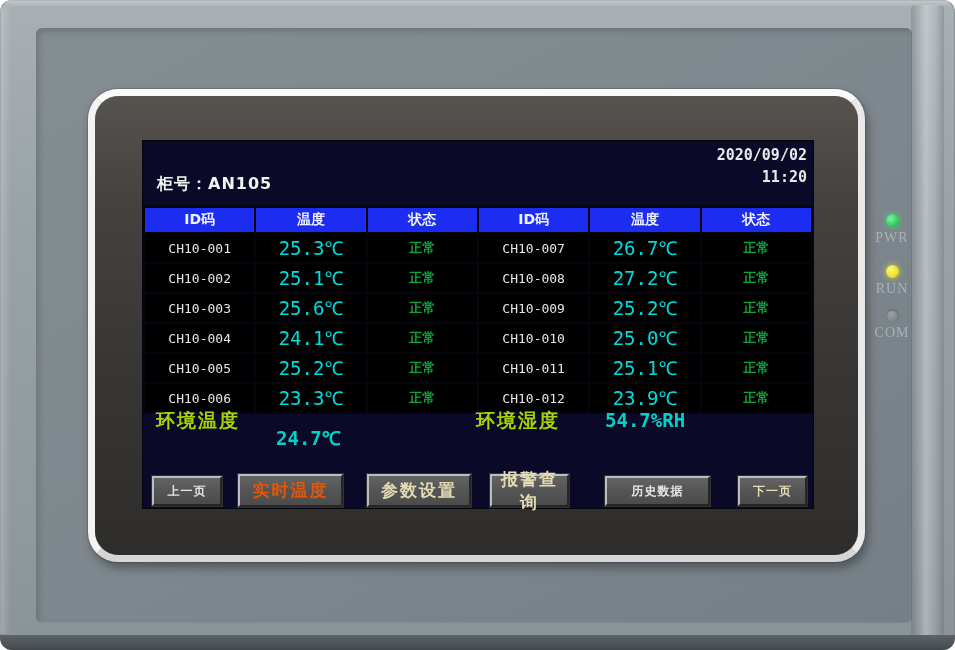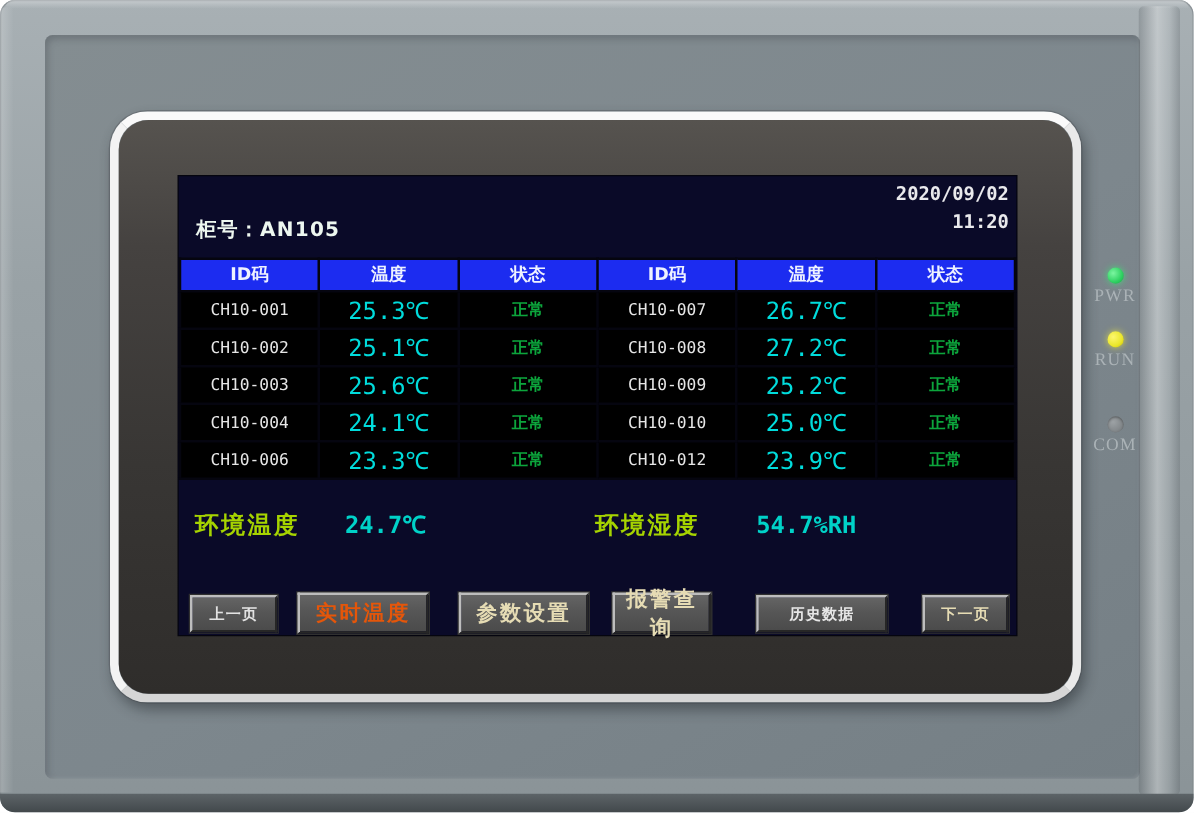--- a/index.html
+++ b/index.html
@@ -72,21 +72,21 @@
     text-align:center;vertical-align:middle;}
   td.c-id{color:#e6e6e6;font-family:"DejaVu Sans Mono",monospace;font-size:13px;}
   td.c-temp{color:#00dcdc;font-family:"DejaVu Sans Mono",monospace;font-size:19px;}
   td.c-status{color:#0ca53c;font-size:13px;font-weight:bold;}
 
   
   .env-row{position:absolute;left:0;top:262px;width:670px;height:34px;line-height:34px;}
   .env-label{position:absolute;color:#a6d400;font-size:19px;font-weight:bold;letter-spacing:2px;}
   .env-value{position:absolute;color:#00d2c8;font-size:19px;font-weight:bold;
     font-family:"DejaVu Sans Mono",monospace;}
-  .env-temp-label{left:13px;} .env-temp-value{left:133px;}
+  .env-temp-label{left:13px;} .env-temp-value{left:133px;margin-top:18px;}
   .env-hum-label{left:333px;} .env-hum-value{left:462px;}
 
   
   .hmi-btn{position:absolute;top:333px;height:33px;
     background:linear-gradient(180deg,#646464 0%,#565656 45%,#4b4b4b 100%);
     border:2px solid;border-color:#bdbdbd #262626 #262626 #bdbdbd;
     box-shadow:0 0 0 1px #303030;
     color:#e6dcb4;font-weight:bold;font-size:17px;letter-spacing:2px;
     display:flex;align-items:center;justify-content:center;
     font-family:"DejaVu Sans",sans-serif;padding:4px;cursor:pointer;}
@@ -102,21 +102,21 @@
   .led-block{position:absolute;left:872px;width:40px;text-align:center;}
   .led{width:13px;height:13px;border-radius:50%;margin:0 auto;}
   .led-on-green{background:radial-gradient(circle at 35% 35%,#7bf5a0,#2ed161 60%,#17a344);
     box-shadow:0 0 6px rgba(60,230,120,.8);}
   .led-on-yellow{background:radial-gradient(circle at 35% 35%,#fdf76e,#e9e62a 60%,#c6b800);
     box-shadow:0 0 6px rgba(235,230,60,.8);}
   .led-off{background:radial-gradient(circle at 35% 35%,#9da2a5,#84898c 60%,#6f7477);
     box-shadow:inset 0 1px 2px rgba(0,0,0,.35);}
   .led-label{margin-top:3px;color:#aab2b6;font-size:14px;
     font-family:"Liberation Serif",serif;letter-spacing:1px;}
-  .led-pwr{top:214px;} .led-run{top:265px;} .led-com{top:333px;}
+  .led-pwr{top:214px;} .led-run{top:265px;} .led-com{top:309px;}
 </style>
 </head>
 <body>
 
 <div class="device">
   <div class="edge-top"></div>
   <div class="edge-left"></div>
   <div class="inner-panel"></div>
   <div class="edge-right"></div>
   <div class="edge-bottom"></div>
@@ -179,20 +179,28 @@
         </tr>
         <tr>
           <td class="c-id">CH10-004</td>
           <td class="c-temp">24.1℃</td>
           <td class="c-status">正常</td>
           <td class="c-id">CH10-010</td>
           <td class="c-temp">25.0℃</td>
           <td class="c-status">正常</td>
         </tr>
         <tr>
+          <td class="c-id">CH10-005</td>
+          <td class="c-temp">25.2℃</td>
+          <td class="c-status">正常</td>
+          <td class="c-id">CH10-011</td>
+          <td class="c-temp">25.1℃</td>
+          <td class="c-status">正常</td>
+        </tr>
+        <tr>
           <td class="c-id">CH10-006</td>
           <td class="c-temp">23.3℃</td>
           <td class="c-status">正常</td>
           <td class="c-id">CH10-012</td>
           <td class="c-temp">23.9℃</td>
           <td class="c-status">正常</td>
         </tr>
       </tbody>
     </table>
 

